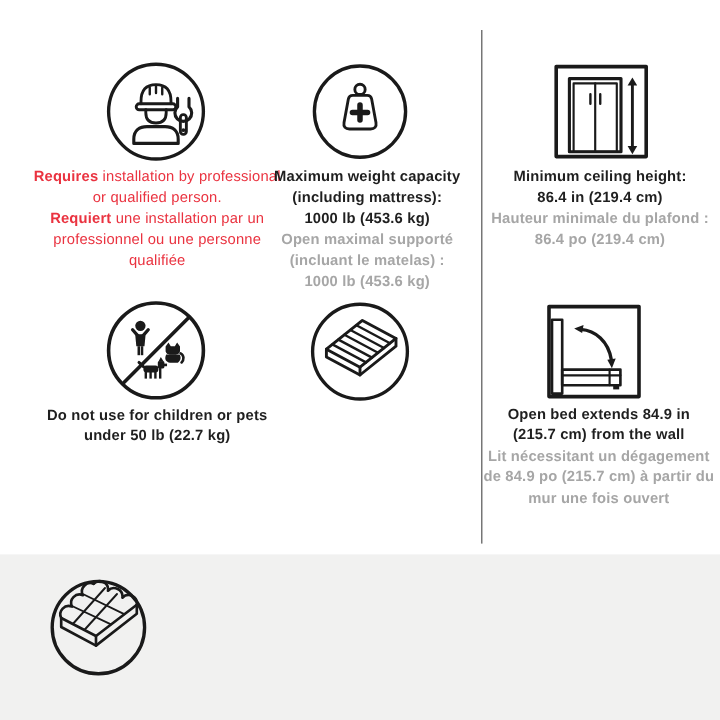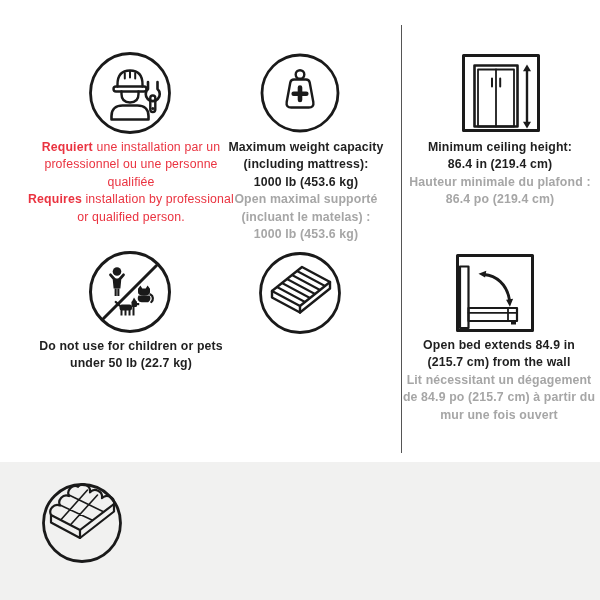--- a/index.html
+++ b/index.html
@@ -37,22 +37,22 @@
       <path class="st" stroke-width="2" d="M36.8,22 v5.5 M42,20.3 v6.2 M47.2,22 v5.5"></path>
       <rect class="st" stroke-width="2.4" x="25.5" y="35.5" width="33" height="5" rx="2.5"></rect>
       <path class="st" stroke-width="2.4" d="M33.5,40.5 v2.5 c0,6 3.5,8.5 8.5,8.5 c5,0 8.5,-2.5 8.5,-8.5 v-2.5"></path>
       <path class="st" stroke-width="2.6" d="M23.5,68.5 v-3.5 c0,-7.5 5,-10.5 11,-10.5 h15 c6,0 11,3 11,10.5 v3.5 z"></path>
       <path class="st" stroke-width="2.6" d="M60,31 v7 a7,7 0 1 0 9.5,0 v-7"></path>
       <rect class="st" stroke-width="2.4" x="62.3" y="44.5" width="5" height="16.5" rx="2.4"></rect>
       <circle class="fl" cx="64.8" cy="57.5" r="1.6"></circle>
     </svg>
   </div>
   <div class="cell red" style="left:131px;top:139px;width:216px;">
+    <p><b class="b">Requires</b><span> installation by professional or qualified person.</span></p>
     <p><b class="b">Requiert</b><span> une installation par un professionnel ou une personne qualifiée</span></p>
-    <p><b class="b">Requires</b><span> installation by professional or qualified person.</span></p>
   </div>
 
   <div class="icon" style="left:260px;top:53px;">
     <svg width="80" height="80" viewBox="0 0 80 80">
       <circle class="st" cx="40" cy="40" r="38" stroke-width="2.8"></circle>
       <circle class="st" cx="40" cy="21.5" r="4.3" stroke-width="2.4"></circle>
       <path class="st" stroke-width="2.4" d="M34,26.5 h12 c2.2,0 3.3,1 3.7,3 l3.6,19.5 c0.7,3.8 -1.2,5.5 -4.5,5.5 h-17.6 c-3.3,0 -5.2,-1.7 -4.5,-5.5 l3.6,-19.5 c0.4,-2 1.5,-3 3.7,-3 z"></path>
       <path class="st" stroke-width="4.6" d="M40,34.5 v12.5 M33.7,40.7 h12.6"></path>
     </svg>
   </div>

